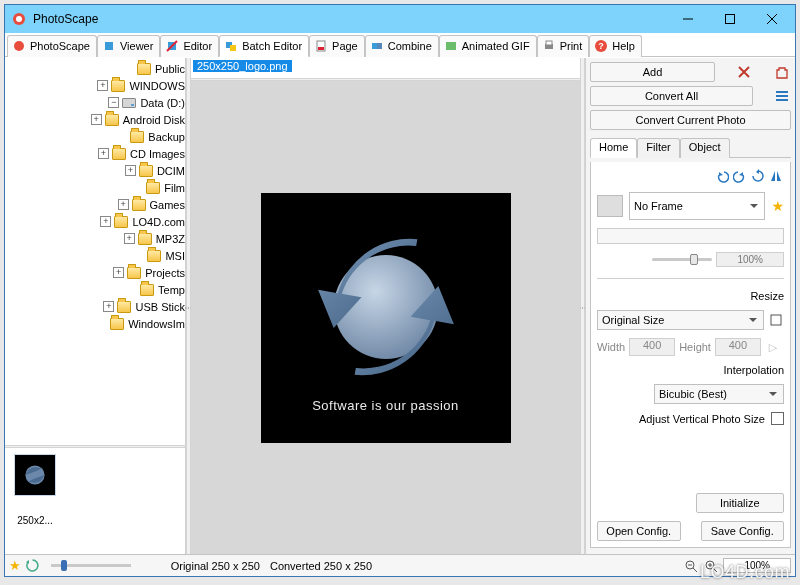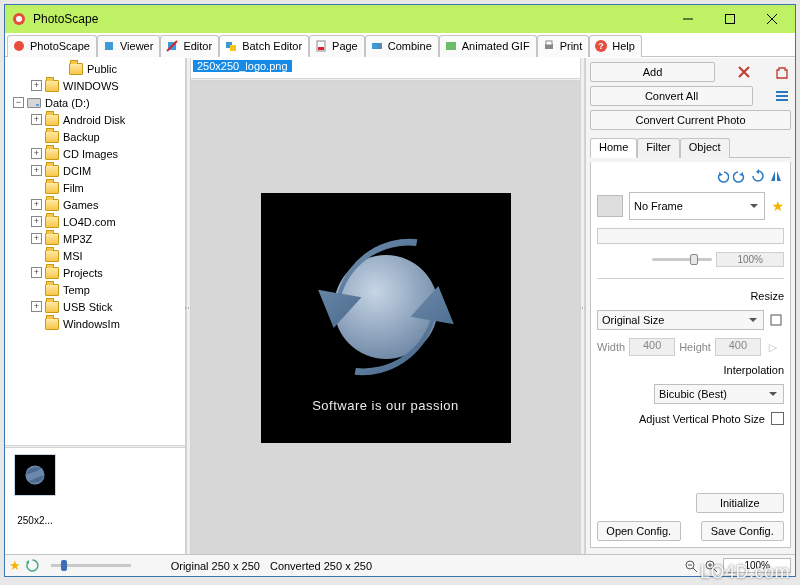--- a/index.html
+++ b/index.html
@@ -1,41 +1,41 @@
 <!DOCTYPE html>
 <html><head>
 <meta charset="utf-8">
 <style>
   * { box-sizing: border-box; }
   html, body { margin: 0; padding: 0; font-family: "Segoe UI", Tahoma, sans-serif; font-size: 11px; color: #000; }
   body { background: #e8e8e8; width: 800px; height: 585px; overflow: hidden; position: relative; }
 
   
-  .window { position: absolute; left: 4px; top: 4px; right: 4px; bottom: 8px; background: #bef264; border: 1px solid #3a76b4; display: flex; flex-direction: column; }
+  .window { position: absolute; left: 4px; top: 4px; right: 4px; bottom: 8px; background: #7dd3fc; border: 1px solid #3a76b4; display: flex; flex-direction: column; }
 
   
   .titlebar { height: 28px; display: flex; align-items: center; padding: 0 2px 0 6px; }
   .titlebar .app-icon { width: 16px; height: 16px; margin-right: 6px; }
   .titlebar .title { flex: 1; font-size: 12px; }
   .win-btn { width: 42px; height: 26px; display: flex; align-items: center; justify-content: center; }
   .win-btn svg { display: block; }
 
   
   .tabs { display: flex; border-bottom: 1px solid #c4c4c4; padding-left: 2px; height: 24px; align-items: flex-end; background: #fff; }
   .tab { display: flex; align-items: center; gap: 4px; border: 1px solid #c4c4c4; border-bottom: none; background: #fafafa; padding: 2px 6px 3px 4px; border-radius: 3px 3px 0 0; margin-right: 0; position: relative; top: 1px; height: 22px; cursor: pointer;}
   .tab.active { background: #fff; border-bottom: 1px solid #fff; }
   .tab .ticon { width: 14px; height: 14px; }
 
   
   .body { flex: 1; display: flex; min-height: 0; border-top: 1px solid #fff; }
 
   
   .left { width: 181px; display: flex; flex-direction: column; border-right: 1px solid #d0d0d0; min-height: 0; }
   .tree { flex: 1; overflow: hidden; background: #fff; padding: 2px 0 0 2px; position: relative; }
-  .tree-row { display: flex; align-items: center; height: 17px; padding-left: 2px; white-space: nowrap; }
+  .tree-row { display: flex; align-items: center; height: 17px; padding-left: 2px; white-space: nowrap; justify-content: flex-end; }
   .tree-row .toggle { width: 11px; height: 11px; border: 1px solid #888; color: #444; font-size: 9px; line-height: 9px; text-align: center; margin-right: 3px; background: #fff; cursor: pointer;}
   .tree-row .spacer { display: inline-block; width: 11px; height: 11px; margin-right: 3px; }
   .tree-row .foldericon { width: 14px; height: 12px; background: linear-gradient(#ffe9a3,#f7c64b); border: 1px solid #c99a10; border-radius: 1px; margin-right: 4px; display: inline-block; position: relative; }
   .tree-row .foldericon::before { content: ""; position: absolute; top: -4px; left: 0; width: 6px; height: 3px; background: #f7c64b; border: 1px solid #c99a10; border-bottom: none; border-radius: 1px 1px 0 0; }
   .tree-row .diskicon { width: 14px; height: 10px; background: #d6d6d6; border: 1px solid #888; border-radius: 1px; margin-right: 4px; display: inline-block; position: relative; }
   .tree-row .diskicon::after { content: ""; position: absolute; right: 1px; bottom: 1px; width: 3px; height: 2px; background: #5f9ed6; }
   .tree-row .label {}
   .split-h { height: 3px; background: #f0f0f0; border-top: 1px solid #d4d4d4; border-bottom: 1px solid #d4d4d4; }
   .thumbs { height: 106px; background: #fff; position: relative; }
   .thumb { position: absolute; top: 6px; left: 6px; width: 48px; text-align: center; }

